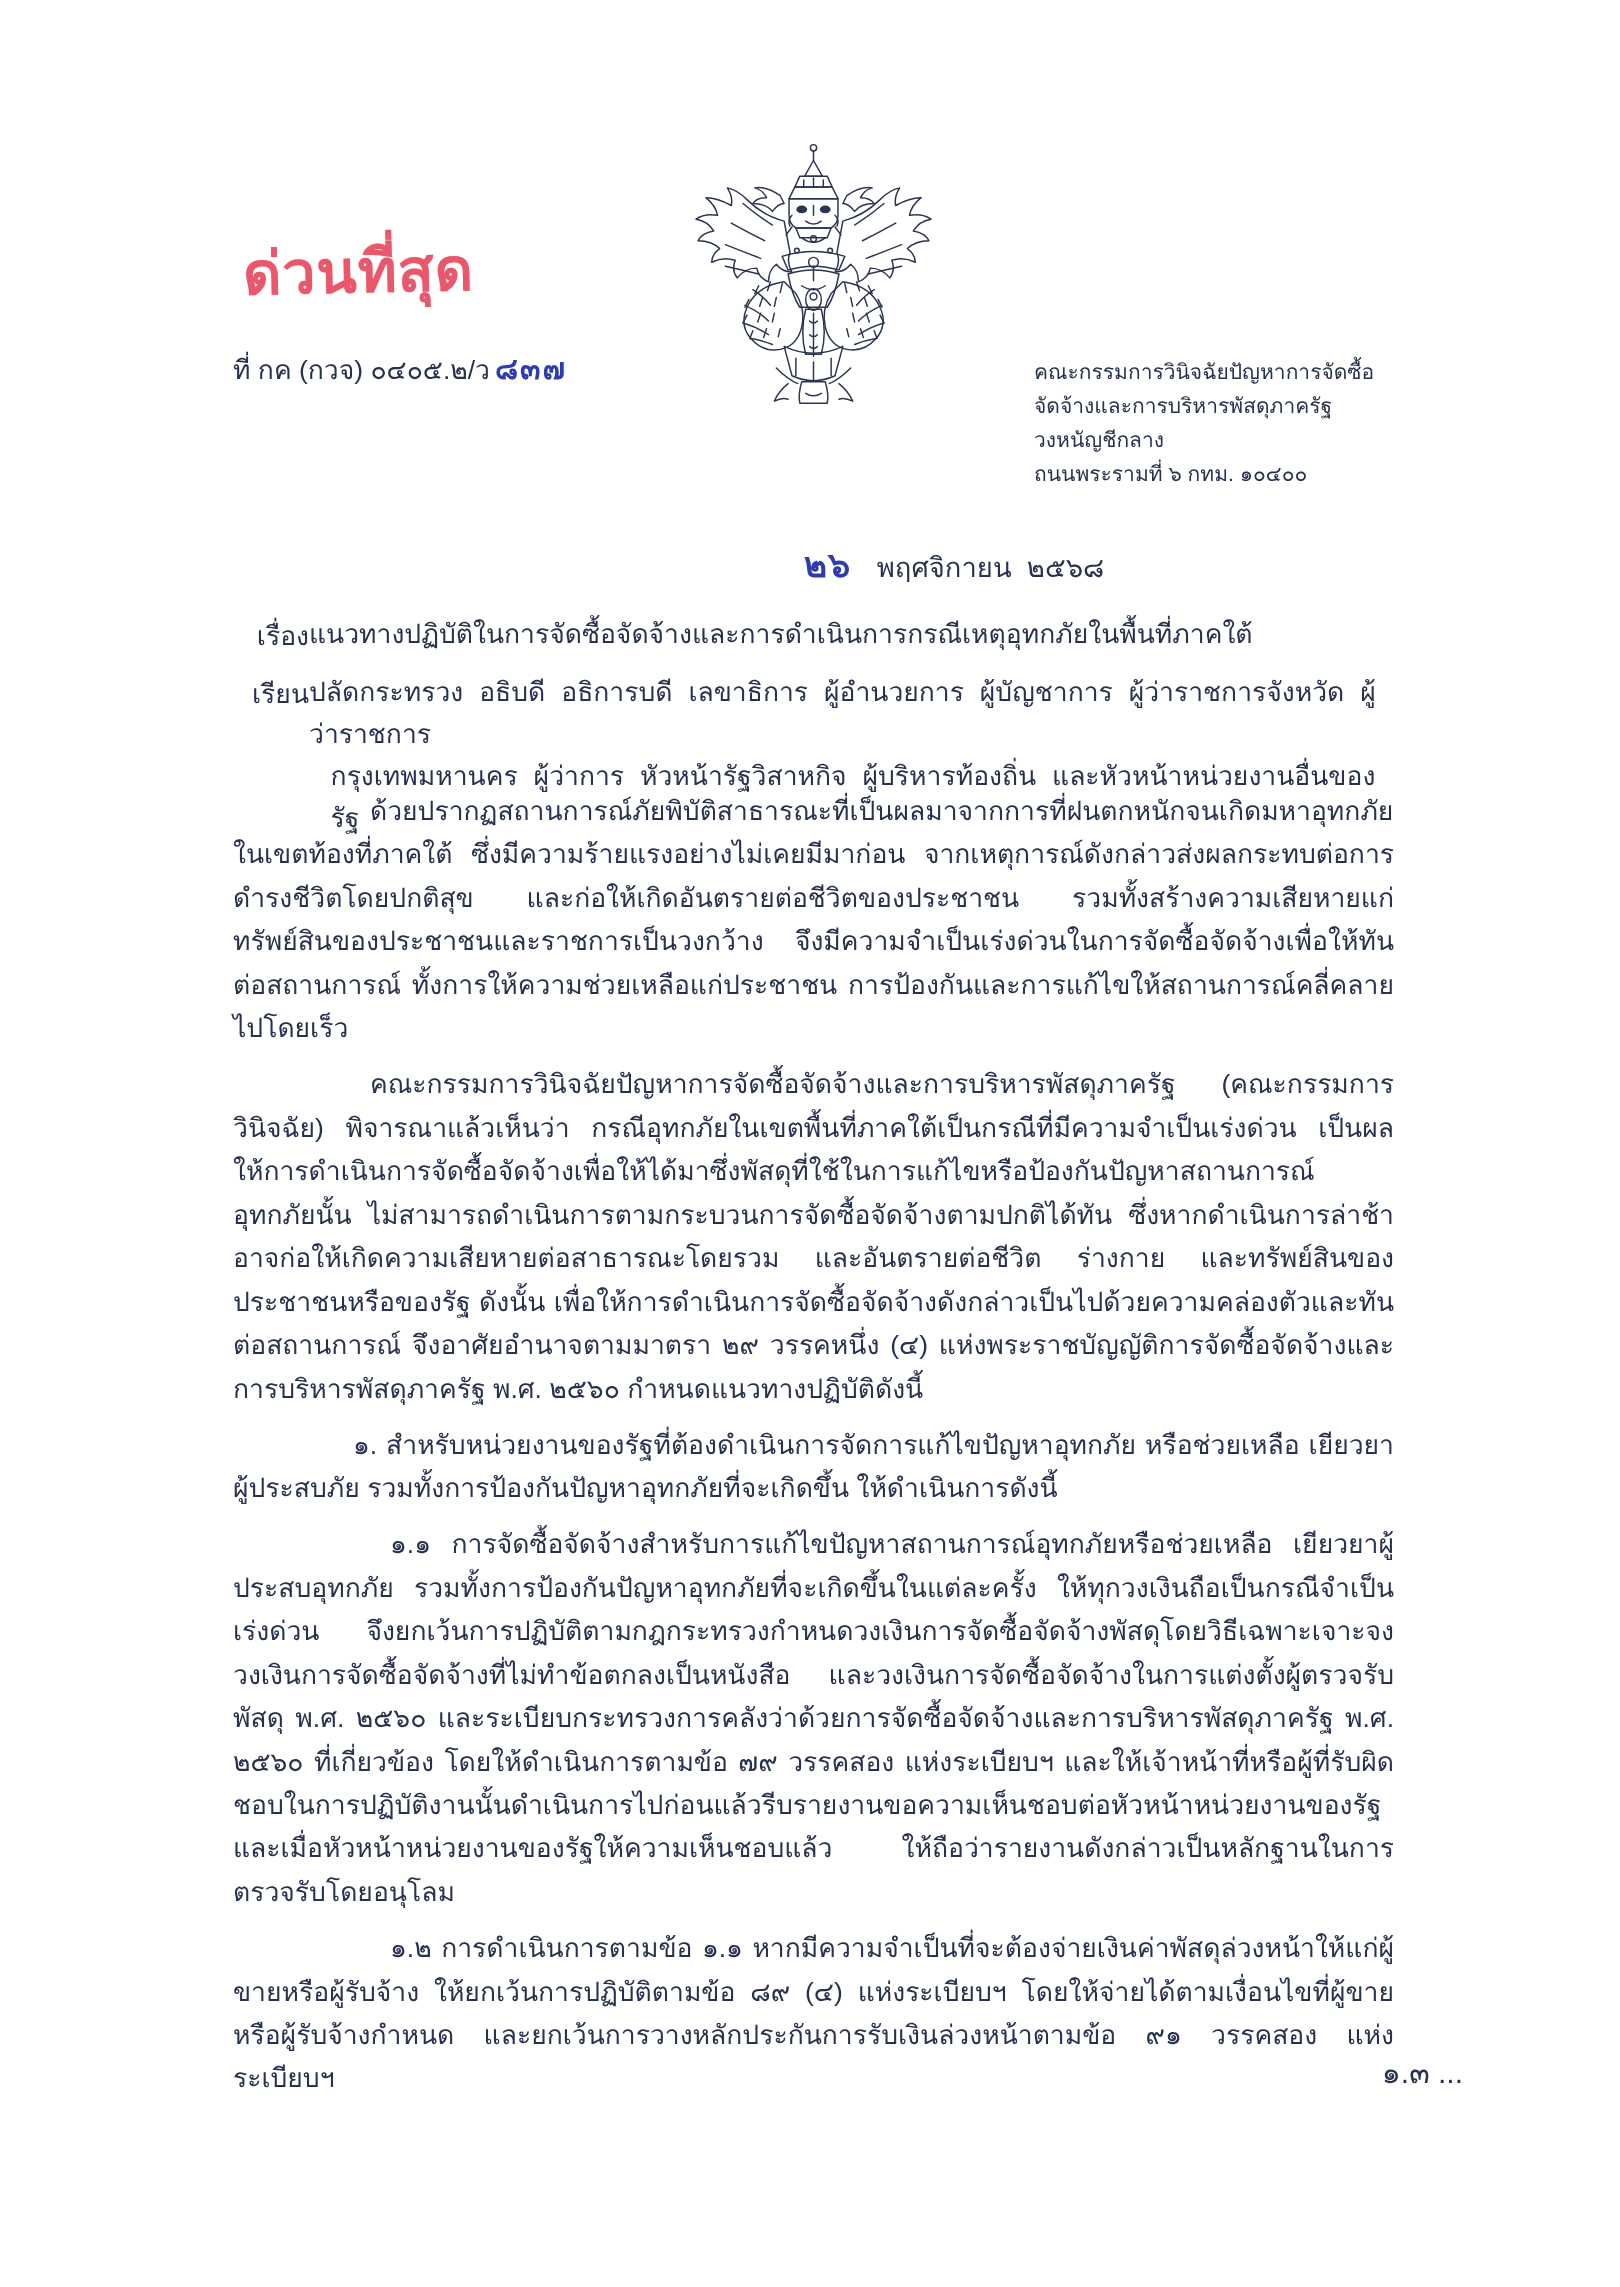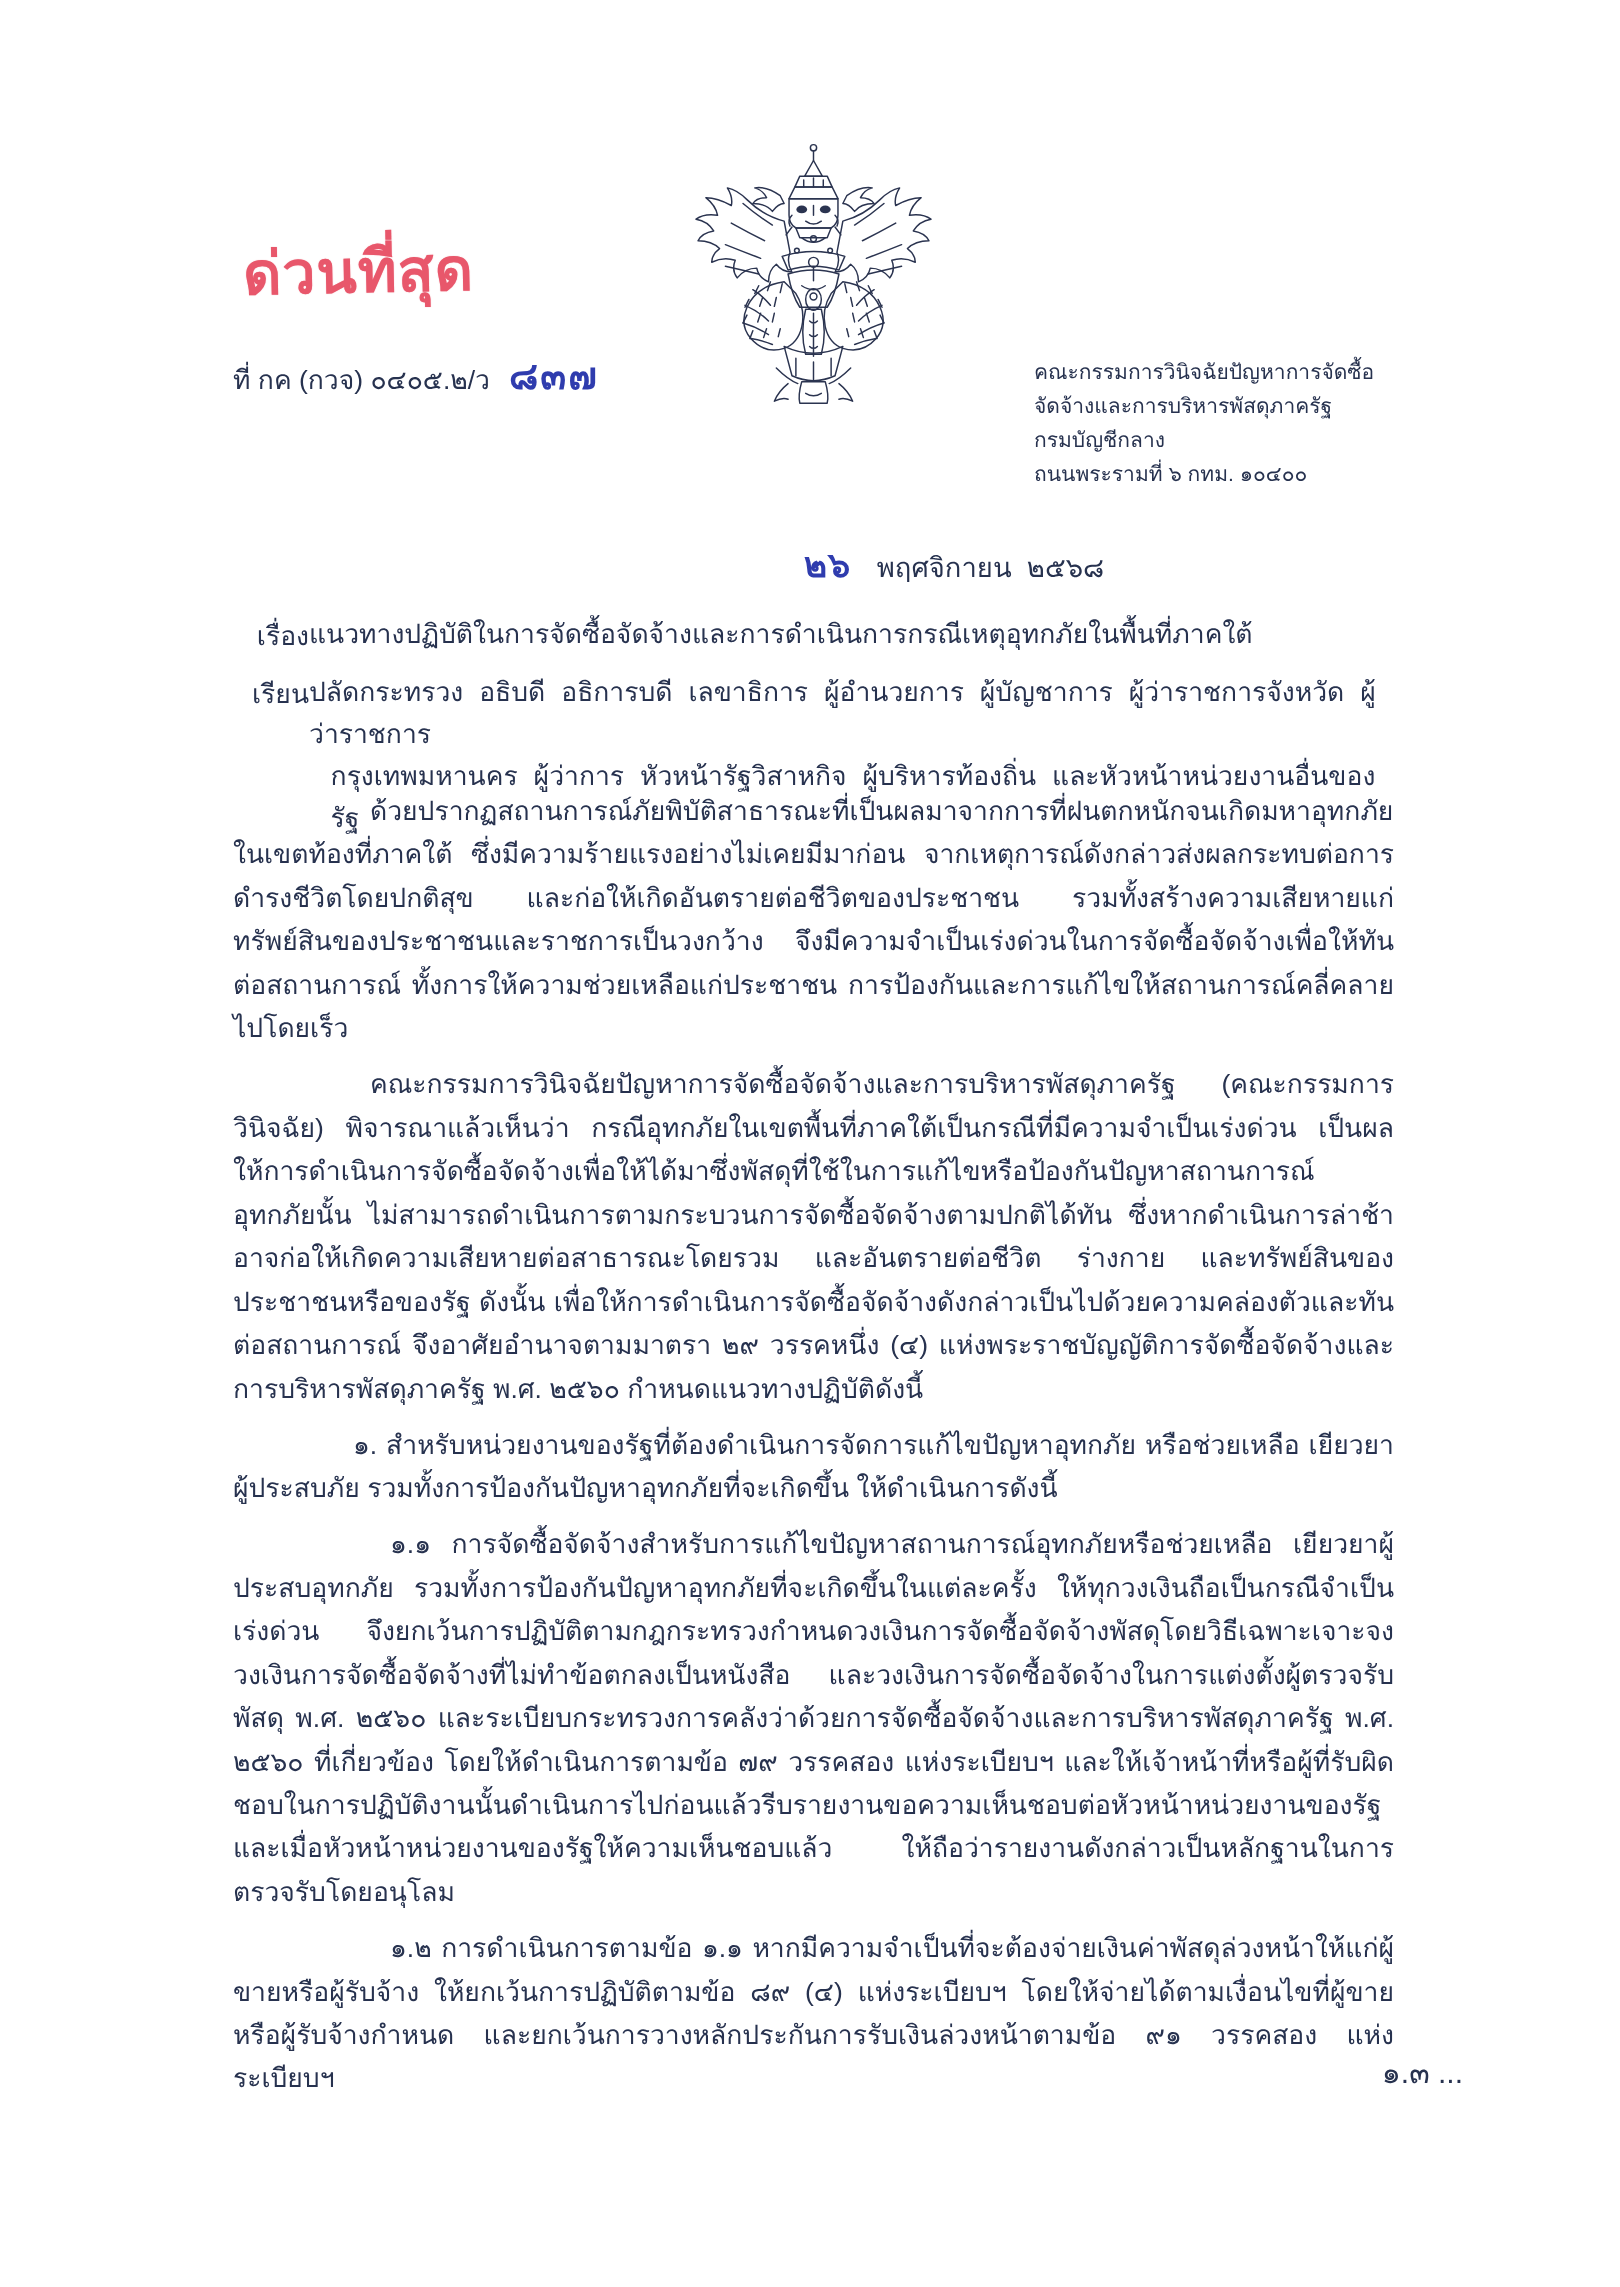--- a/index.html
+++ b/index.html
@@ -42,23 +42,23 @@
     position: absolute;
     left: 233px;
     top: 345px;
     font-size: 26.5px;
     white-space: nowrap;
     color: #27324f;
   }
   .doc-ref .handwritten {
     font-family: "DejaVu Serif", serif;
     font-weight: 700;
-    font-size: 38px;
+    font-size: 30px;
     color: #2f3cae;
-    margin-left: 19px;
+    margin-left: 5px;
     letter-spacing: 2px;
   }
 
   
   .emblem {
     position: absolute;
     left: 686px;
     top: 137px;
     width: 255px;
     height: 274px;
@@ -221,21 +221,21 @@
 
       <path d="M104 252 q-10 8 -14 18 q8 -4 14 -2 M156 252 q10 8 14 18 q-8 -4 -14 -2"></path>
       <path d="M118 250 q-4 14 -2 22 h28 q2 -8 -2 -22 z"></path>
       <path d="M122 262 q8 5 16 0"></path>
     </svg>
   </div>
 
   <div class="agency-block">
     <div>คณะกรรมการวินิจฉัยปัญหาการจัดซื้อ</div>
     <div>จัดจ้างและการบริหารพัสดุภาครัฐ</div>
-    <div>กรมบัญชีกลาง</div>
+    <div>วงหนัญชีกลาง</div>
     <div>ถนนพระรามที่ ๖ กทม. ๑๐๔๐๐</div>
   </div>
 
   <div class="date-line">
     <span class="day-hw">๒๖</span><span>พฤศจิกายน</span>&nbsp;&nbsp;<span>๒๕๖๘</span>
   </div>
 
   <div class="labelled-row row-subject">
     <span class="lbl">เรื่อง</span><span class="val">แนวทางปฏิบัติในการจัดซื้อจัดจ้างและการดำเนินการกรณีเหตุอุทกภัยในพื้นที่ภาคใต้</span>
   </div>

